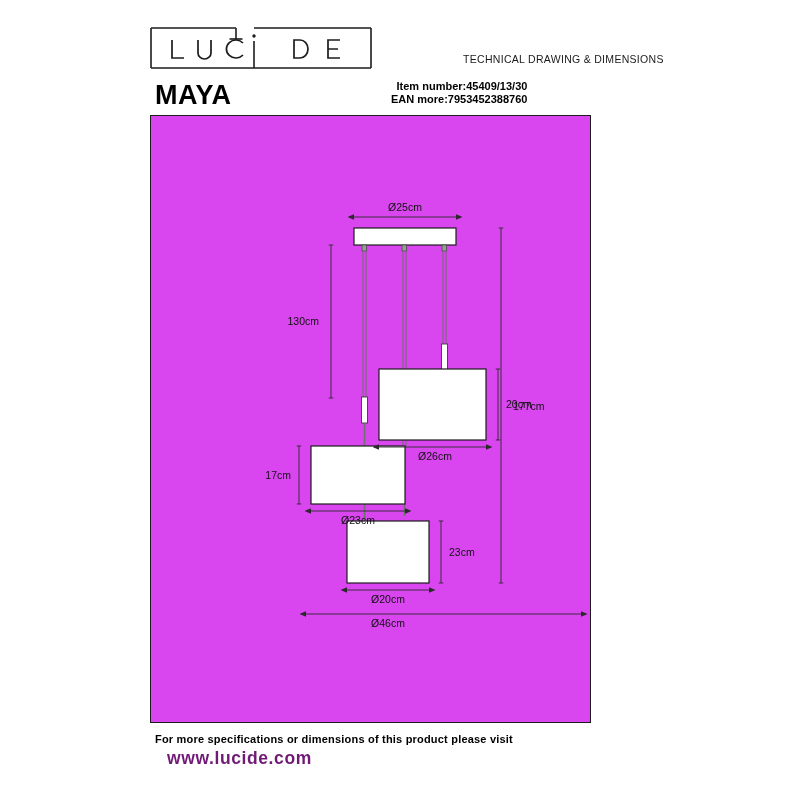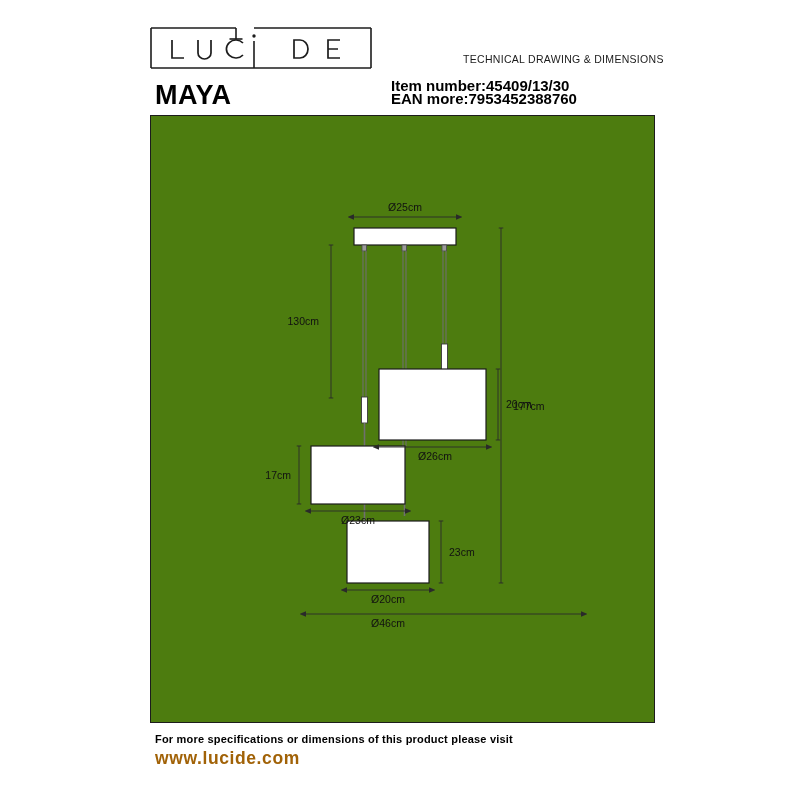--- a/index.html
+++ b/index.html
@@ -39,37 +39,38 @@
     left: 155px;
     top: 80px;
     font-size: 27px;
     font-weight: bold;
     letter-spacing: 0.5px;
   }
   #item-meta {
     position: absolute;
     left: 391px;
     top: 80px;
-    font-size: 15px;
+    font-size: 11px;
     line-height: 12.5px;
     white-space: nowrap;
+    text-align: right;
   }
   #item-meta .k { font-weight: bold; }
   #item-meta .v { font-weight: bold; }
 
   
   #drawing-frame {
     position: absolute;
     left: 150px;
     top: 115px;
-    width: 505px;
+    width: 441px;
     height: 608px;
     border: 1.3px solid #1c1c1c;
     box-sizing: border-box;
-    background: #4d7c0f;
+    background: #d946ef;
   }
   #drawing-canvas {
     position: absolute;
     left: 0;
     top: 0;
     width: 505px;
     height: 608px;
   }
 
   
@@ -249,13 +250,13 @@
 
     <g>
       <line x1="350" y1="112" x2="350" y2="467" stroke="#2a2a2a" stroke-width="0.9" marker-start="url(#tickS)" marker-end="url(#tickS)"></line>
       <text x="362" y="294" font-family="Liberation Sans, sans-serif" font-size="10.5" fill="#111" text-anchor="start">177cm</text>
     </g>
 
   </svg>
 </div>
 
 <div id="footer-line1">For more specifications or dimensions of this product please visit</div>
-<a id="footer-line2" href="#" style="color:#a16207;text-decoration:none;">www.lucide.com</a>
+<a id="footer-line2" href="#" style="color:#701a75;text-decoration:none;margin-left:12px;">www.lucide.com</a>
 
 </body></html>

